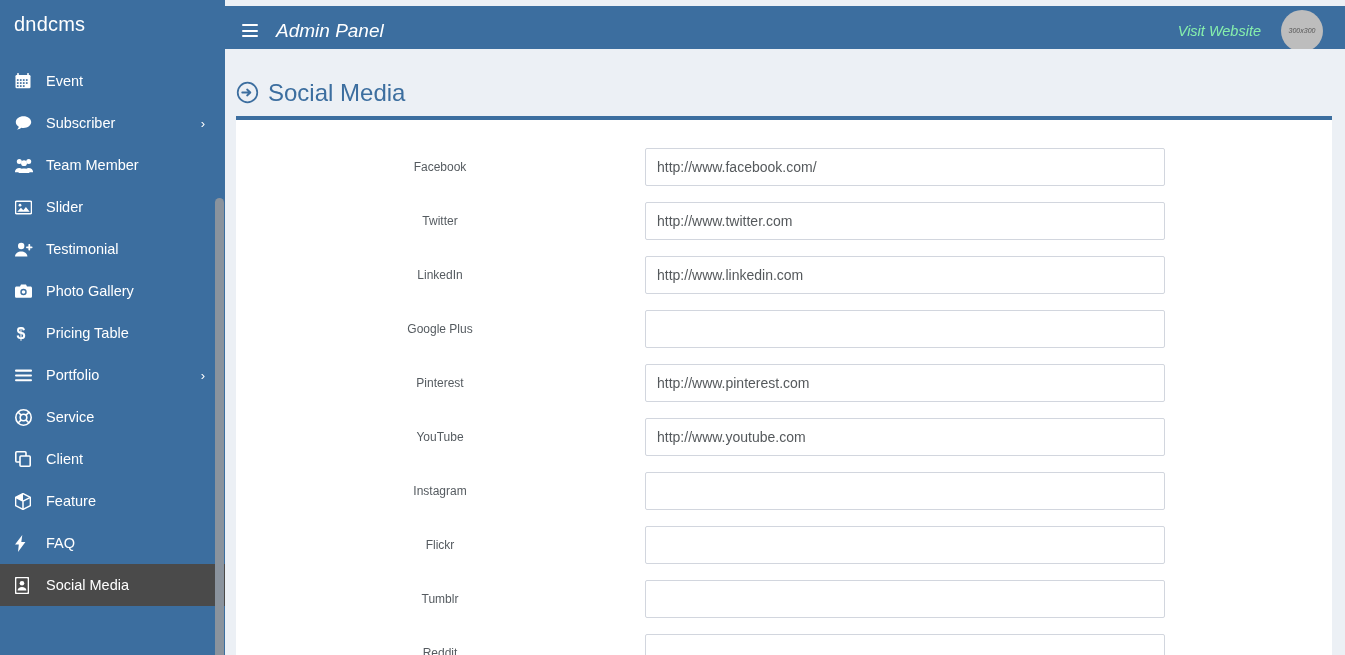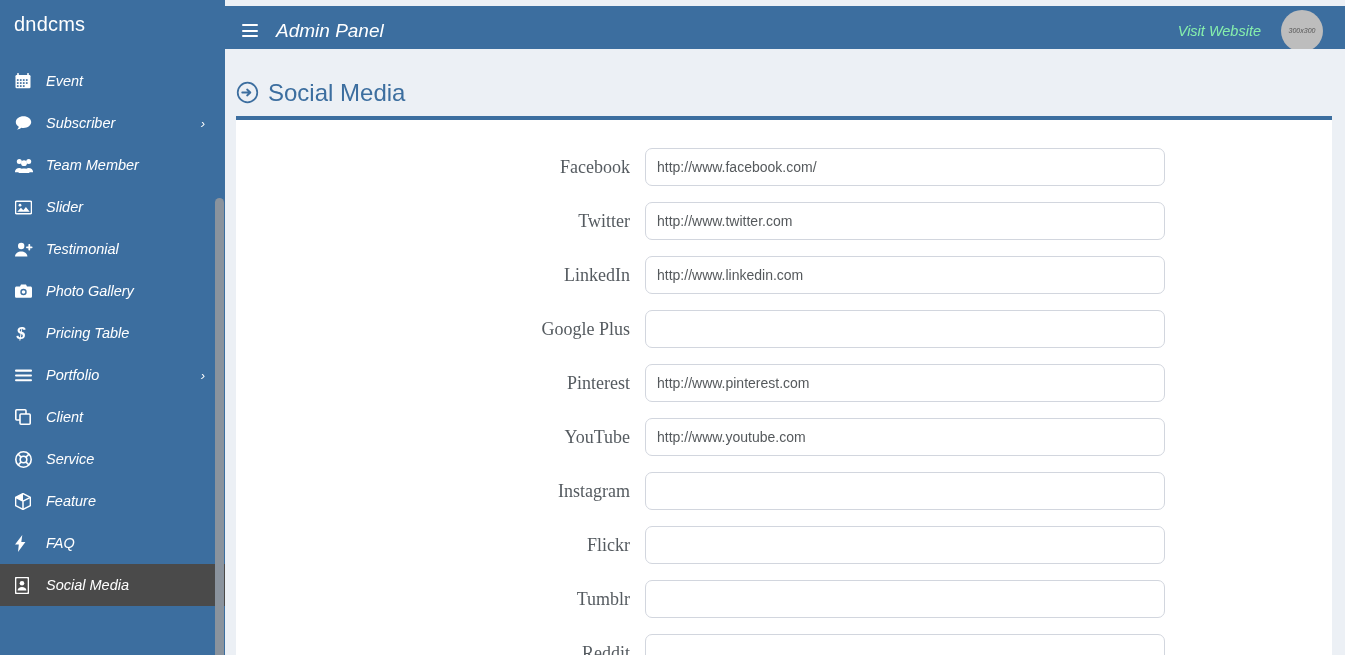--- a/index.html
+++ b/index.html
@@ -23,21 +23,21 @@
     display: flex; align-items: center;
     padding-left: 14px;
     background: #3c6e9f;
   }
   .brand-text {
     color: #ffffff;
     font-size: 20px;
     font-weight: 400;
     letter-spacing: .2px;
   }
-  .nav { padding-top: 11px; font-style: italic; }
+  .nav { padding-top: 11px; }
   .nav-item {
     display: flex; align-items: center;
     height: 42px;
     padding-left: 15px;
     color: #ffffff;
     font-size: 14.5px;
     cursor: pointer;
     position: relative;
   }
   .nav-item.active { background: #4a4a4a; }
@@ -138,31 +138,30 @@
     font-size: 14px;
     margin-bottom: 26px;
     padding-left: 1px;
   }
   .form-row {
     display: flex; align-items: center;
     margin-bottom: 16px;
   }
   .form-label {
     width: 395px;
-    text-align: right;
+    text-align: center;
     padding-right: 15px;
     color: #555b60;
-    font-size: 18px;
-    font-family: Liberation Serif, serif;
+    font-size: 12px;
   }
   .form-input {
     width: 520px;
     height: 34px;
     border: 1px solid #d2d6de;
-    border-radius: 7px;
+    border-radius: 2px;
     padding: 18px 11px;
     font-family: "Liberation Sans", sans-serif;
     font-size: 14px;
     color: #55595c;
     background: #ffffff;
     outline: none;
   }
   .form-input::placeholder { color: #9aa0a6; opacity: 1; }
 </style>
 </head>
@@ -263,36 +262,36 @@
               <rect x="0" y="0.6" width="17" height="2.1" rx="1"></rect>
               <rect x="0" y="5.4" width="17" height="2.1" rx="1"></rect>
               <rect x="0" y="10.2" width="17" height="2.1" rx="1"></rect>
             </svg>
           </span>
           <span class="nav-label">Portfolio</span>
           <span class="nav-caret">›</span>
         </div>
         <div class="nav-item">
           <span class="nav-icon">
-            <svg width="16" height="16" viewBox="0 0 16 16">
-              <rect x="0.8" y="0.8" width="10.2" height="10.2" rx="1" fill="none" stroke="#fff" stroke-width="1.6"></rect>
-              <rect x="5" y="5" width="10.2" height="10.2" rx="1" fill="#3c6e9f" stroke="#fff" stroke-width="1.6"></rect>
-            </svg>
-          </span>
-          <span class="nav-label">Client</span>
-        </div>
-        <div class="nav-item">
-          <span class="nav-icon">
             <svg width="17" height="17" viewBox="0 0 17 17">
               <circle cx="8.5" cy="8.5" r="7.7" fill="none" stroke="#fff" stroke-width="1.6"></circle>
               <circle cx="8.5" cy="8.5" r="3.3" fill="none" stroke="#fff" stroke-width="1.6"></circle>
               <path d="M3.1 3.1l2.9 2.9M14 3.1l-2.9 2.9M3.1 14l2.9-2.9M14 14l-2.9-2.9" stroke="#fff" stroke-width="1.6"></path>
             </svg>
           </span>
           <span class="nav-label">Service</span>
+        </div>
+        <div class="nav-item">
+          <span class="nav-icon">
+            <svg width="16" height="16" viewBox="0 0 16 16">
+              <rect x="0.8" y="0.8" width="10.2" height="10.2" rx="1" fill="none" stroke="#fff" stroke-width="1.6"></rect>
+              <rect x="5" y="5" width="10.2" height="10.2" rx="1" fill="#3c6e9f" stroke="#fff" stroke-width="1.6"></rect>
+            </svg>
+          </span>
+          <span class="nav-label">Client</span>
         </div>
         <div class="nav-item">
           <span class="nav-icon">
             <svg width="16" height="17" viewBox="0 0 16 17">
               <path d="M8 0.6 15.4 4.4v8.2L8 16.4.6 12.6V4.4z" fill="none" stroke="#fff" stroke-width="1.5" stroke-linejoin="round"></path>
               <path d="M.6 4.4 8 8.2l7.4-3.8M8 8.2v8.2" fill="none" stroke="#fff" stroke-width="1.5" stroke-linejoin="round"></path>
               <path d="M8 0.6.6 4.4 8 8.2z"></path>
             </svg>
           </span>
           <span class="nav-label">Feature</span>

